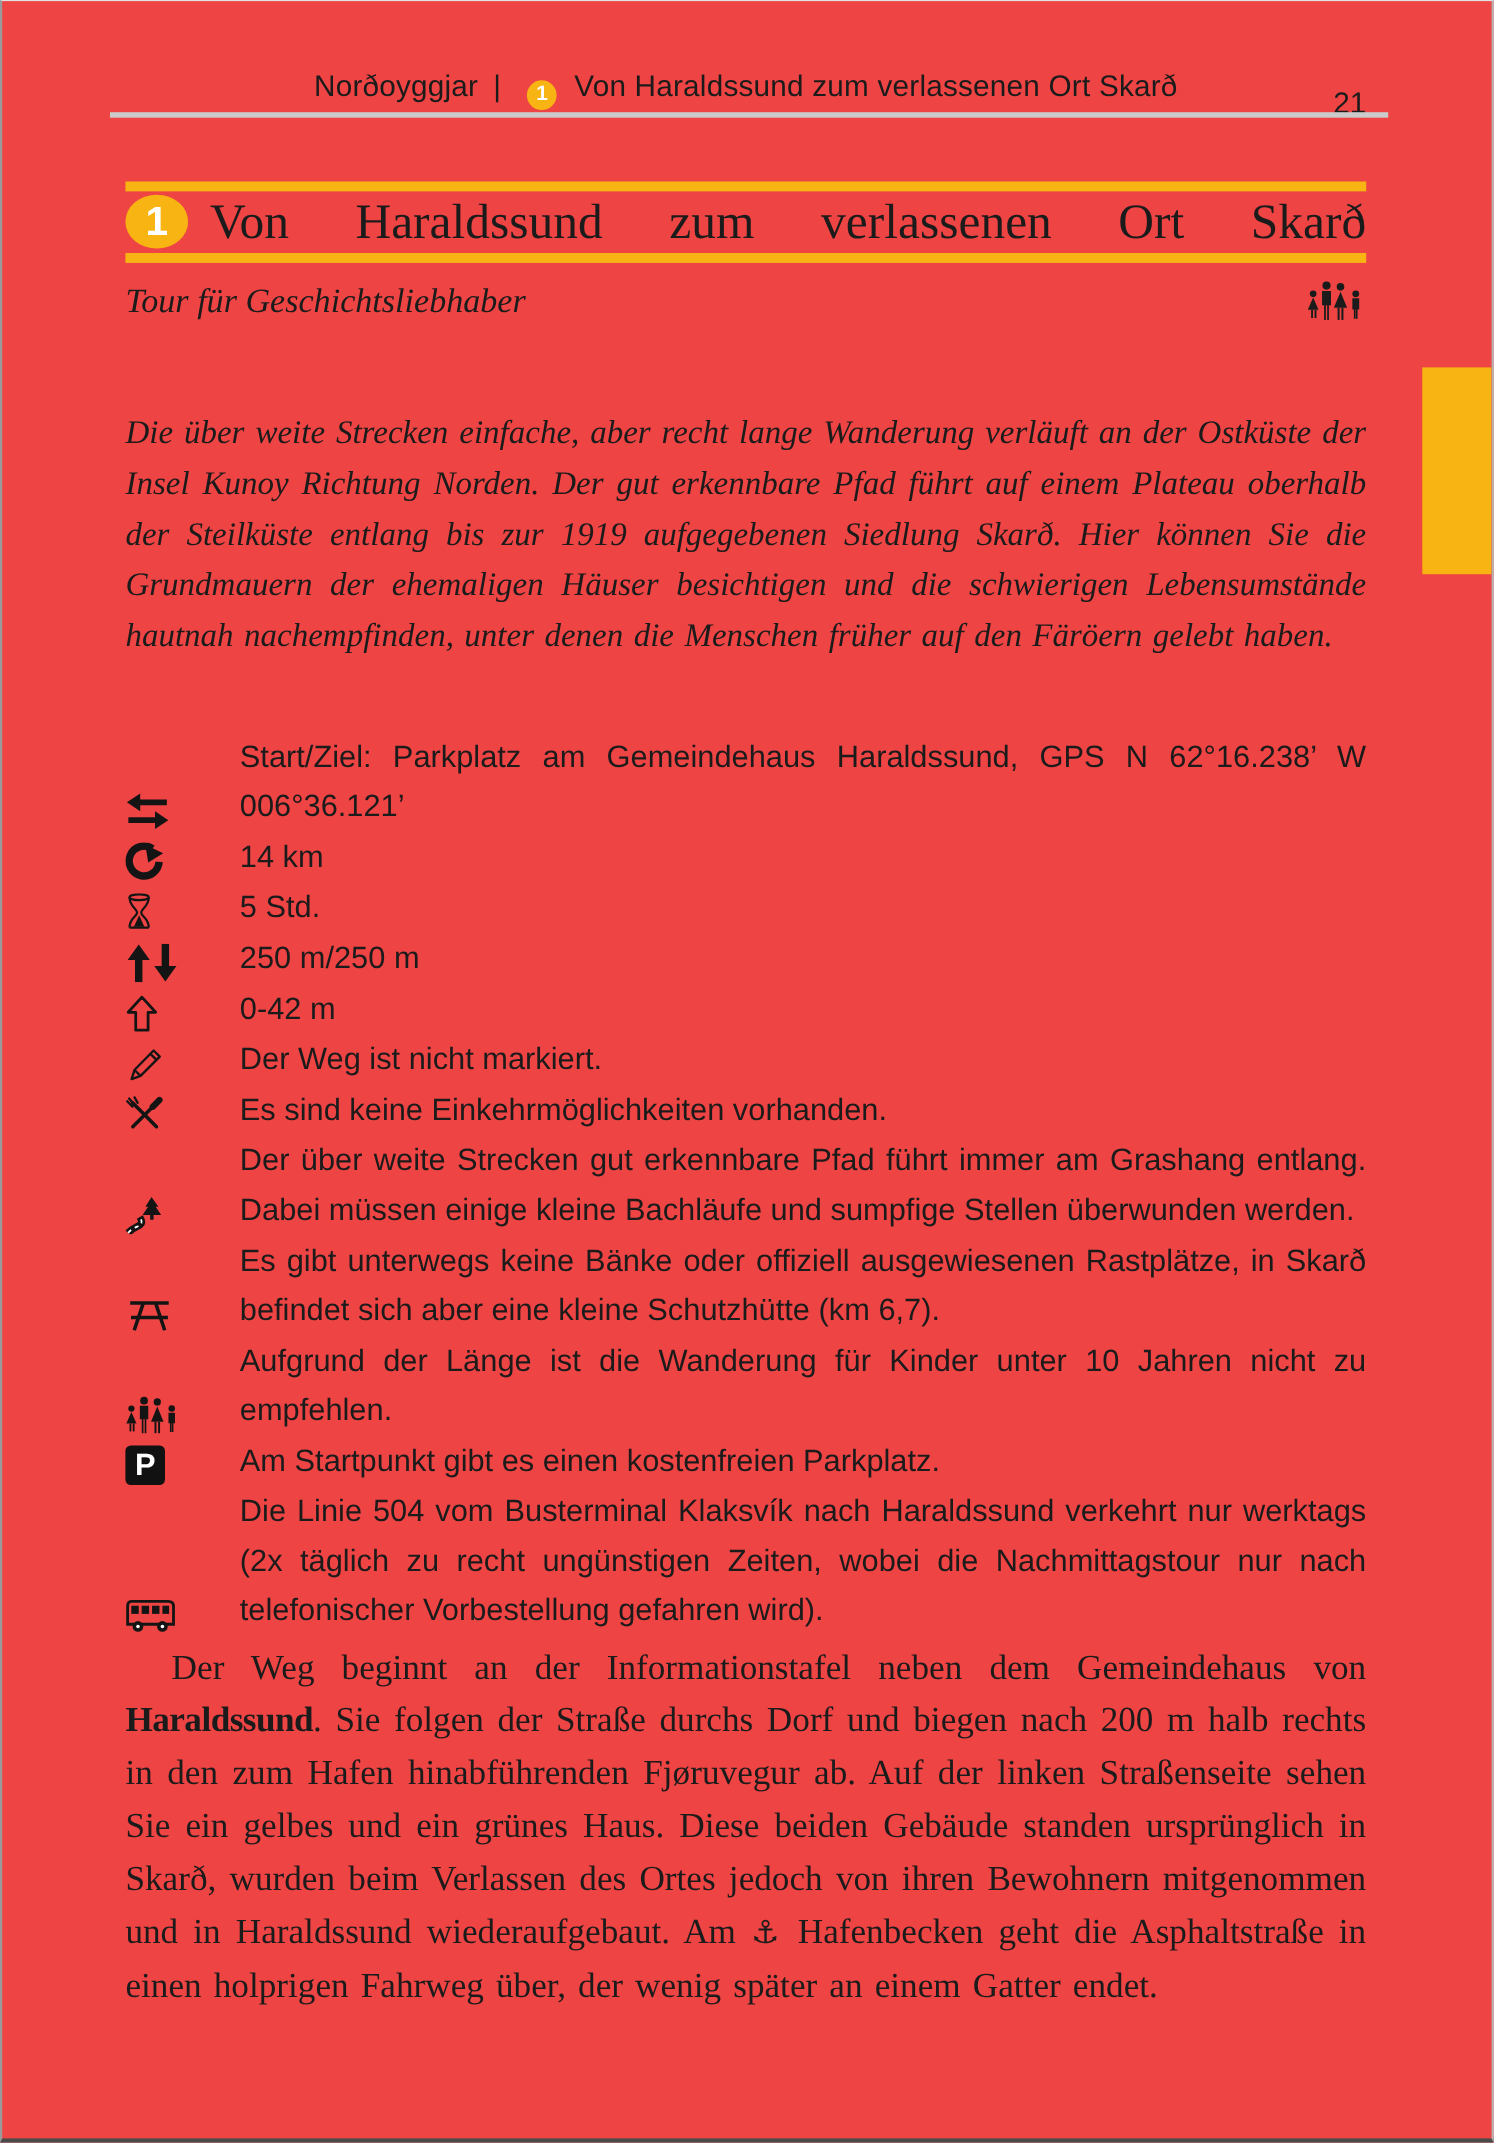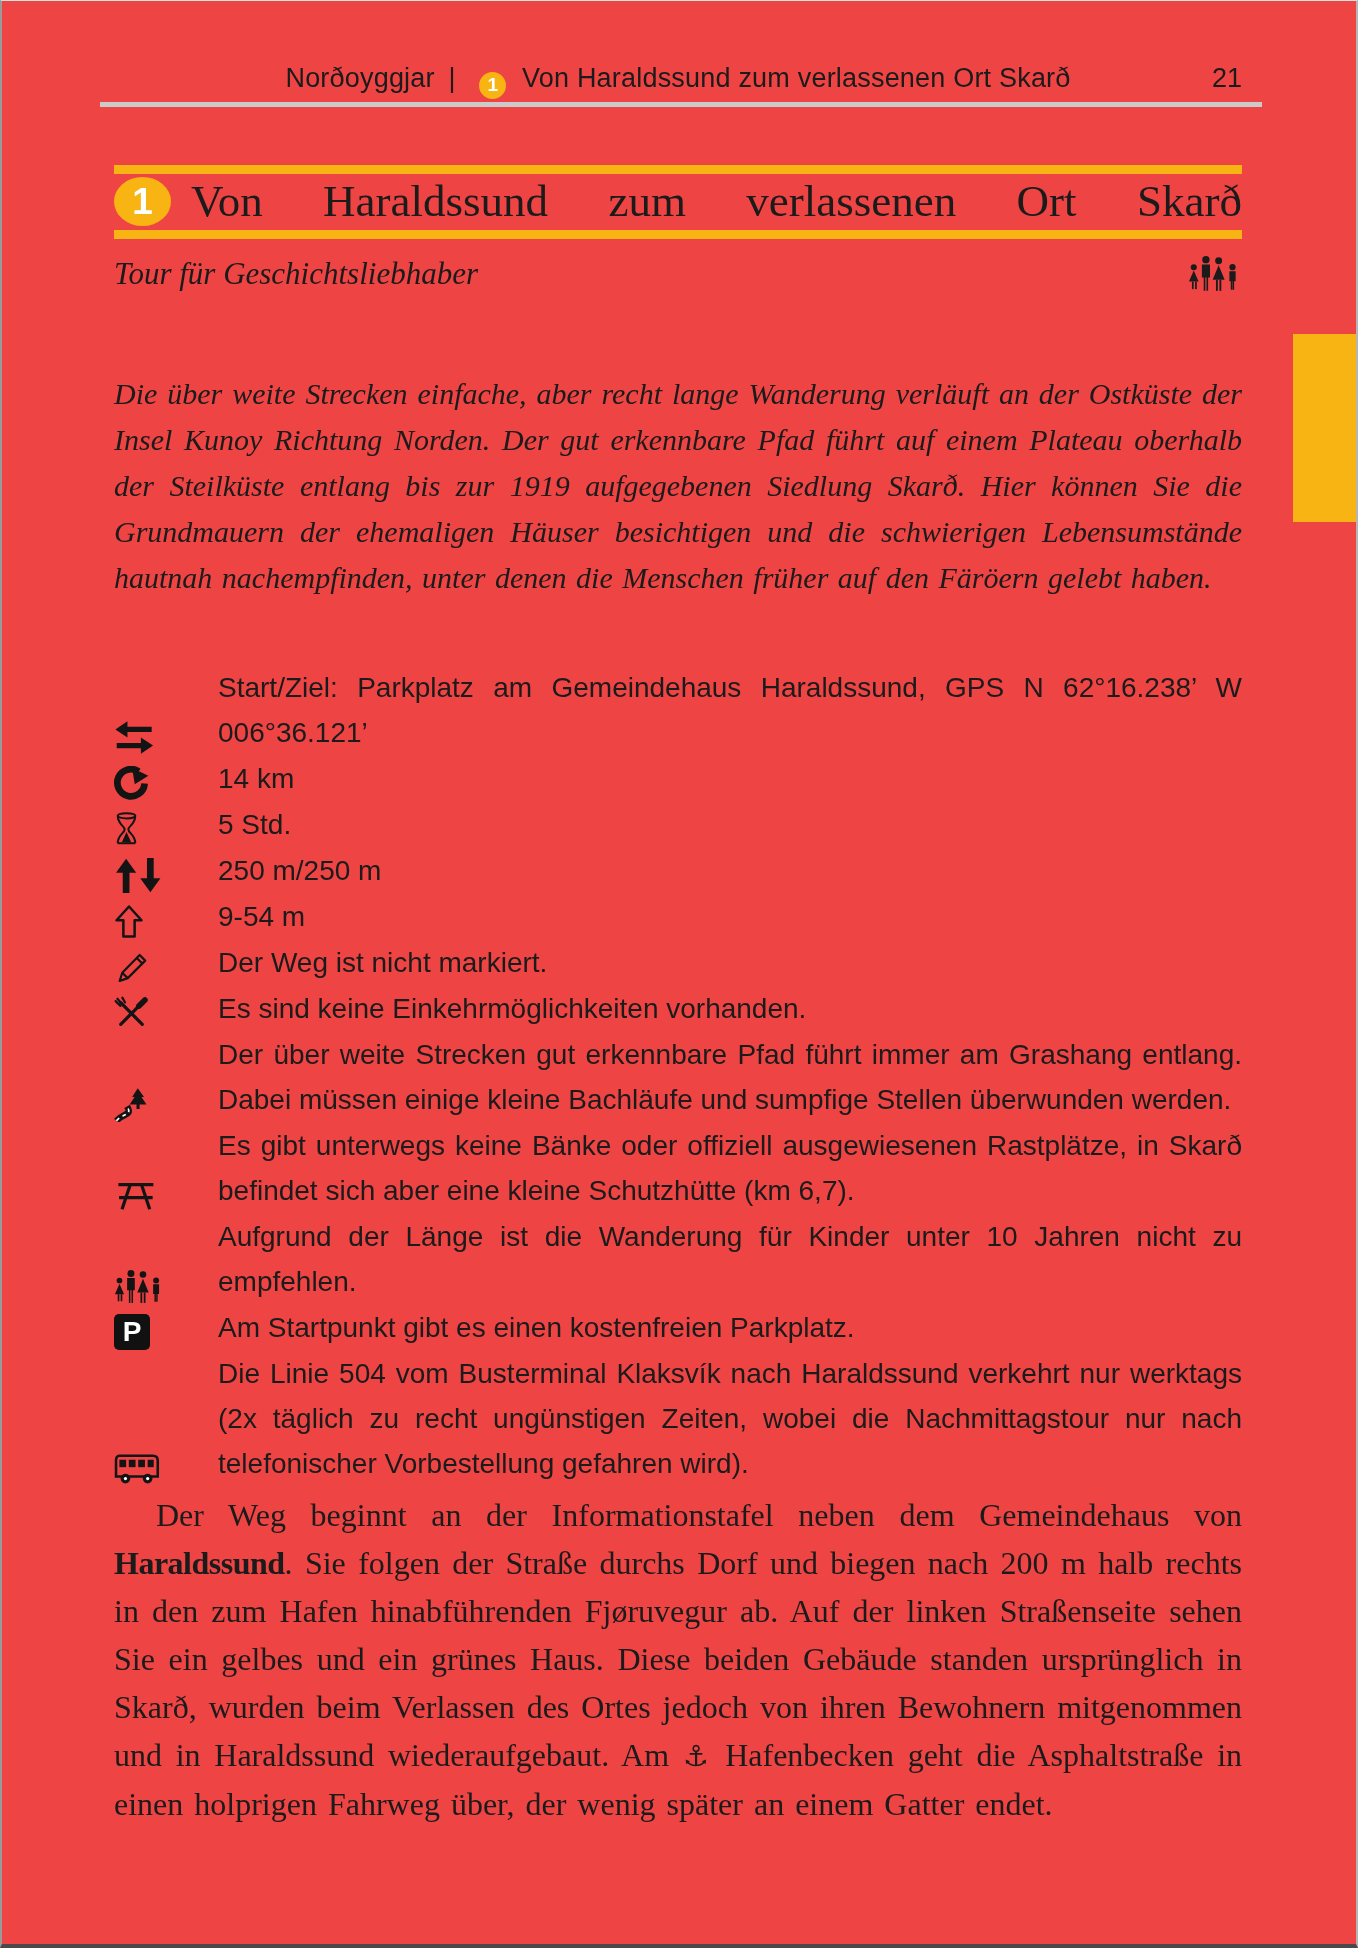--- a/index.html
+++ b/index.html
@@ -13,21 +13,21 @@
   }
   
   .header { position:absolute; top:62px; left:112px; width:1128px; }
   .header-center { text-align:center; font-size:27px; letter-spacing:0.2px; white-space:nowrap; }
   .header-badge {
     display:inline-flex; width:27px; height:27px; border-radius:50%;
     background:var(--accent); color:#fff; font-weight:bold; font-size:19px;
     align-items:center; justify-content:center; vertical-align:-4px; margin:0 8px 0 10px;
   }
   .header-sep { margin:0 6px; }
-  .page-number { position:absolute; right:0; top:0; font-size:27px; }
+  .page-number { position:absolute; right:0; top:16px; font-size:27px; }
   .header-rule { position:absolute; top:101px; left:98px; width:1162px; height:5px; background:#cbcbcb; }
 
   
   .title-block { position:absolute; top:164px; left:112px; width:1128px; }
   .accent-bar { height:9px; background:var(--accent); }
   .title-row { display:flex; align-items:center; gap:20px; padding:3px 0 4px; }
   .title-badge {
     flex:none; width:57px; height:49px; border-radius:50%;
     background:var(--accent); color:#fff; font-weight:bold; font-size:37px;
     display:flex; align-items:center; justify-content:center;
@@ -174,21 +174,21 @@
         </span>
       <span class="info-text">250 m/250 m</span>
     </div>
 
     <div class="info-row">
       <span class="info-icon">
           <svg viewBox="0 0 24 28" fill="none" stroke="currentColor" stroke-width="2">
             <path d="M12 2 L22 13 H16.5 V26 H7.5 V13 H2 Z" stroke-linejoin="round"></path>
           </svg>
         </span>
-      <span class="info-text">9-54 m</span>
+      <span class="info-text">0-42 m</span>
     </div>
 
     <div class="info-row">
       <span class="info-icon">
           <svg viewBox="0 0 28 28" fill="none" stroke="currentColor" stroke-width="1.7" stroke-linejoin="round">
             <path d="M25 8.5 L11 22.5 L4.5 24.8 L6.6 18.2 L20.5 4 L25 8.5 Z"></path>
             <path d="M18.2 6.4 L22.8 11"></path>
             <path d="M6.6 18.2 L11 22.5"></path>
           </svg>
         </span>

